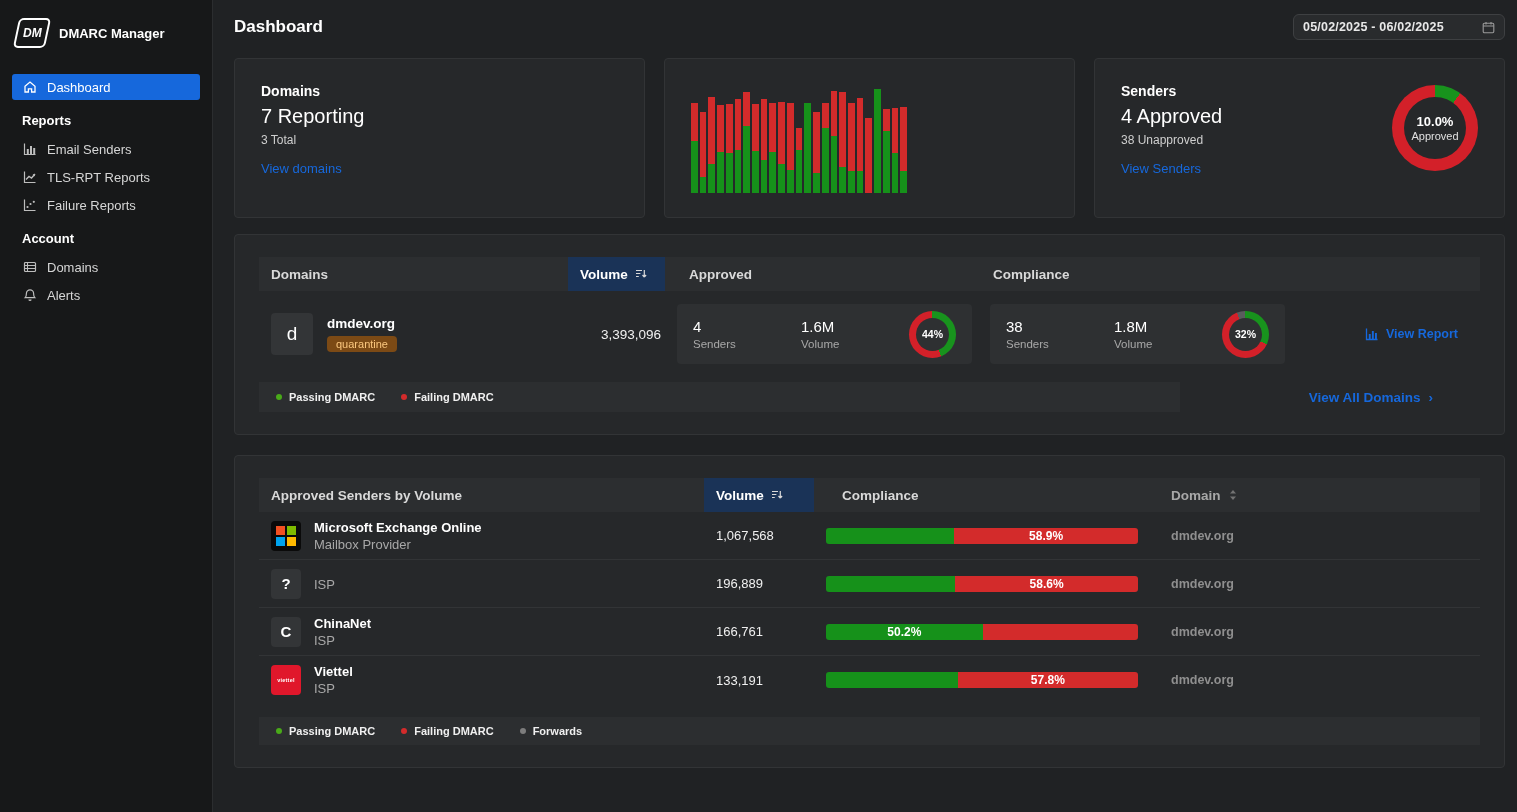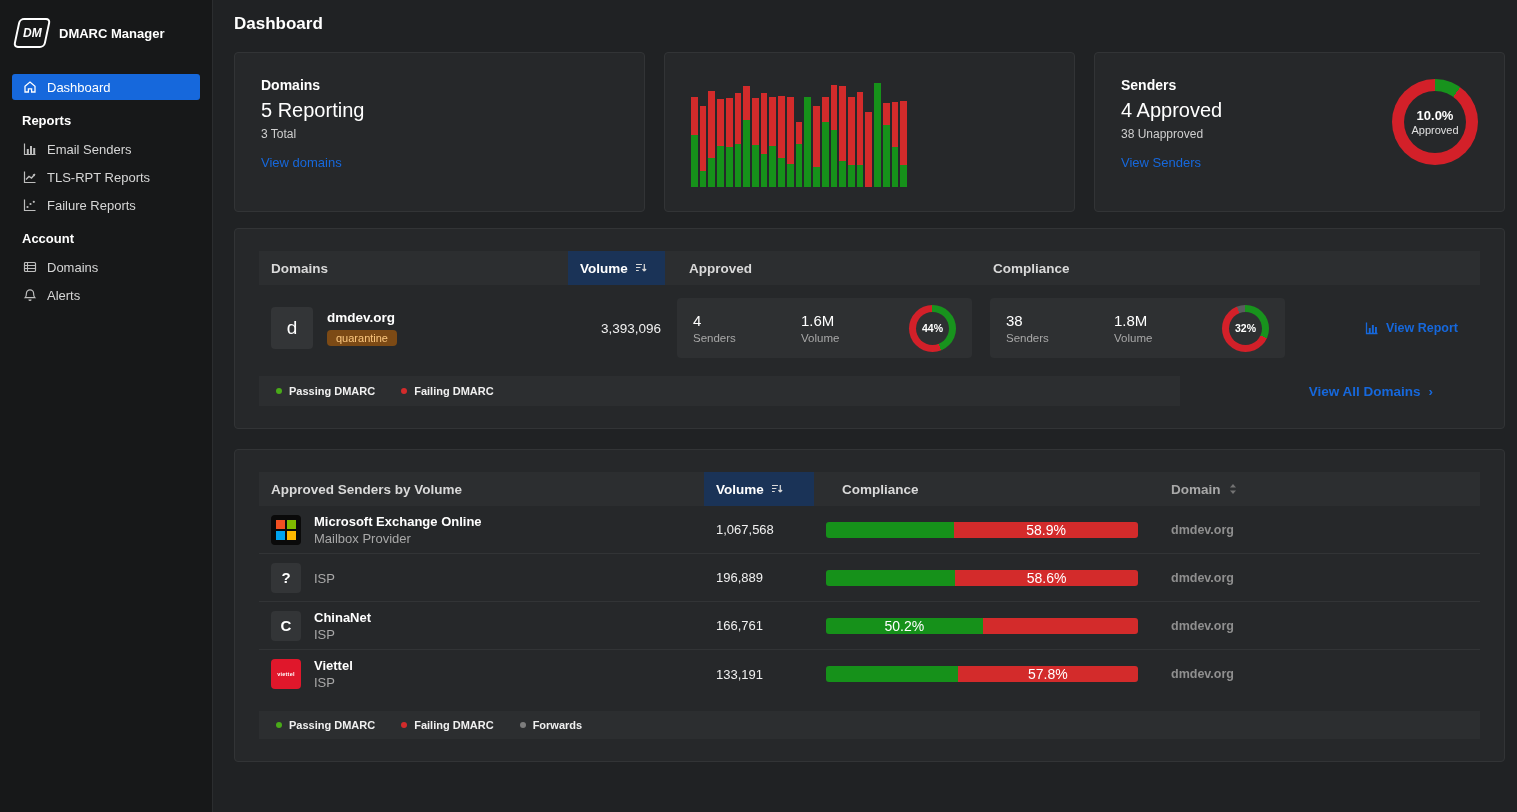--- a/index.html
+++ b/index.html
@@ -91,21 +91,21 @@
   .s-col-domain { flex:1; padding-left:12px; }
   .s-row { display:flex; align-items:center; height:48px; border-bottom:1px solid #323436; }
   .s-name-cell { flex:0 0 445px; display:flex; align-items:center; gap:13px; padding-left:12px; }
   .avatar-sm { width:30px; height:30px; border-radius:4px; background:#333537; color:#fff; font-size:15px;
     font-weight:600; display:flex; align-items:center; justify-content:center; flex:0 0 30px; }
   .sender-name { font-size:13px; font-weight:600; color:#fff; }
   .sender-type { font-size:13px; color:#a8a8a8; margin-top:2px; }
   .s-volume-cell { flex:0 0 110px; padding-left:12px; font-size:13px; color:#f0f0f0; }
   .s-comp-cell { flex:0 0 345px; padding-left:12px; }
   .comp-bar { display:flex; width:312px; height:16px; border-radius:3px; overflow:hidden; }
-  .comp-seg { display:flex; align-items:center; justify-content:center; font-size:14px; font-weight:400; color:#fff; }
+  .comp-seg { display:flex; align-items:center; justify-content:center; font-size:12px; font-weight:700; color:#fff; }
   .comp-pass { background:#16911a; }
   .comp-fail { background:#d32b2b; }
   .s-domain-cell { flex:1; padding-left:12px; font-size:12.5px; font-weight:600; color:#8f8f8f; }
   .ms-grid { width:20px; height:20px; display:grid; grid-template-columns:1fr 1fr; gap:2px; }
   .ms-wrap { background:#0a0a0a; }
   .ms-grid i { display:block; }
   .viettel { font-size:5.5px; font-weight:700; color:#fff; letter-spacing:.2px; }
   svg { display:block; }
 </style>
 </head>
@@ -185,28 +185,37 @@
         </svg>
     </span>
     <span>Alerts</span>
   </div>
 </nav>
 
 <main class="main">
 
   <div class="topbar">
     <h1 class="page-title">Dashboard</h1>
+    <div class="datepicker">
+      <span class="date-text">05/02/2025 - 06/02/2025</span>
+      <span>
+        <svg width="13" height="13" viewBox="0 0 13 13">
+            <rect x="1.2" y="2.2" width="10.6" height="9.6" rx="1.2" fill="none" stroke="#9b9b9b" stroke-width="1.1"></rect>
+            <path d="M1.2 5h10.6M4 1v2.4M9 1v2.4" stroke="#9b9b9b" stroke-width="1.1"></path>
+          </svg>
+      </span>
+    </div>
   </div>
 
   <div class="cards-row">
 
     <section class="card">
       <div class="card-text">
         <div class="card-title">Domains</div>
-        <div class="card-headline">5 Reporting</div>
+        <div class="card-headline">7 Reporting</div>
         <div class="card-sub">3 Total</div>
         <a class="card-link">View domains</a>
       </div>
     </section>
 
     <section class="card">
       <div class="vchart">
           <div class="vbar">
             <div class="vbar-seg" style="background: rgb(211, 43, 43); height: 35%;"></div>
             <div class="vbar-seg" style="background: rgb(22, 145, 26); height: 47%;"></div>

